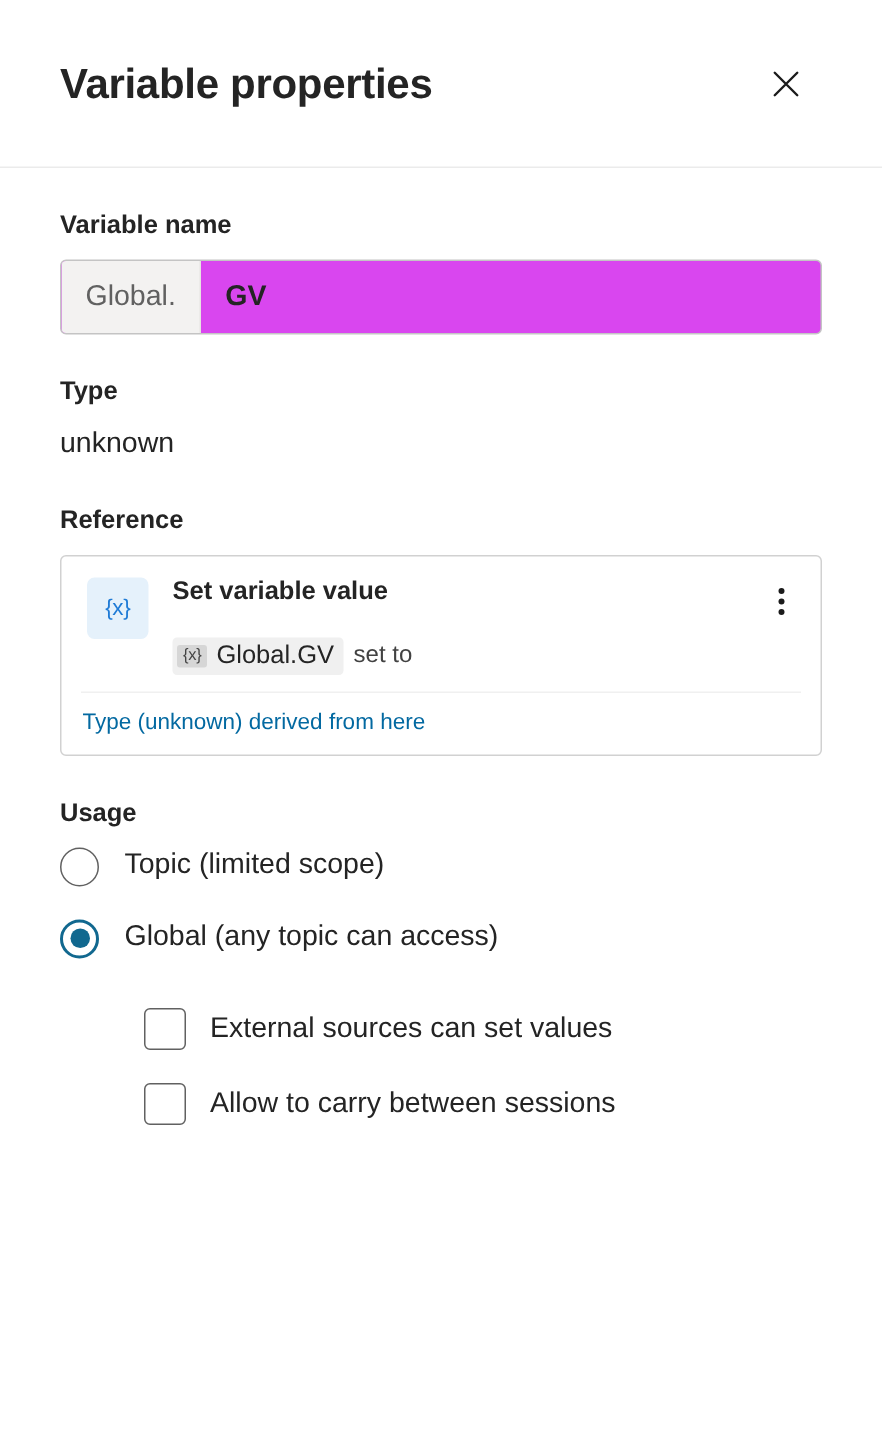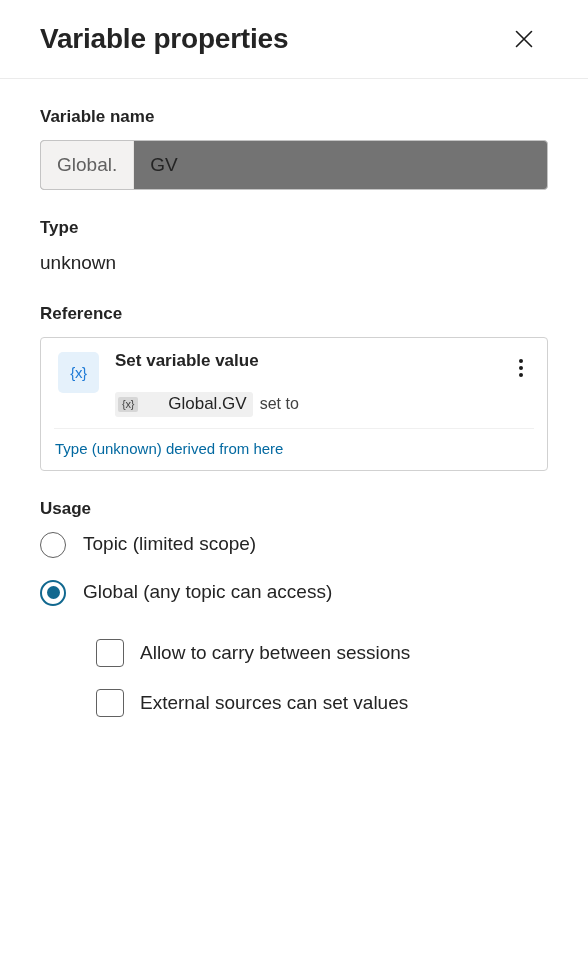--- a/index.html
+++ b/index.html
@@ -14,21 +14,21 @@
     background: #ffffff;
     font-family: "Liberation Sans", sans-serif;
     color: #242424;
     overflow: hidden;
     position: relative;
   }
 
   
   .panel-header {
     position: relative;
-    height: 79px;
+    height: 112px;
     border-bottom: 1px solid #ebebeb;
     display: flex;
     align-items: center;
     padding: 0 24px 0 40px;
   }
   .panel-title {
     font-size: 28px;
     font-weight: bold;
     letter-spacing: -0.2px;
     color: #242424;
@@ -65,21 +65,21 @@
   .section-label.first { }
 
   
   .name-field {
     display: flex;
     align-items: stretch;
     height: 50px;
     border: 1px solid #c4c4c4;
     border-radius: 4px;
     overflow: hidden;
-    background: #737373;
+    background: #d946ef;
   }
   .name-prefix {
     background: #f3f2f1;
     color: #616161;
     font-size: 19px;
     display: flex;
     align-items: center;
     padding: 0 16px;
     border-right: 1px solid #e6e4e2;
     white-space: nowrap;
@@ -87,20 +87,21 @@
   .name-input {
     flex: 1;
     border: none;
     outline: none;
     font-family: "Liberation Sans", sans-serif;
     font-size: 19px;
     color: #242424;
     padding: 0 16px;
     background: transparent;
     min-width: 0;
+    font-weight: bold;
   }
 
   
   .type-value {
     font-size: 19px;
     color: #242424;
     margin-bottom: 20px;
     line-height: 1.3;
   }
 
@@ -166,21 +167,20 @@
     font-size: 11px;
     border-radius: 2px;
     padding: 2px 4px;
     margin-right: 6px;
     letter-spacing: -0.2px;
     line-height: 1;
   }
   .var-chip-name {
     font-size: 17px;
     color: #242424;
-    margin-left: 24px;
   }
   .ref-suffix {
     font-size: 16px;
     color: #424242;
   }
   .kebab-btn {
     position: absolute;
     top: 14px;
     right: 12px;
     width: 28px;
@@ -342,22 +342,22 @@
       <span class="opt-label">Topic (limited scope)</span>
     </div>
 
     <div class="radio-row">
       <span class="radio-mark checked"></span>
       <span class="opt-label">Global (any topic can access)</span>
     </div>
 
     <div class="check-row">
       <span class="check-mark"></span>
-      <span class="opt-label">Allow to carry between sessions</span>
+      <span class="opt-label">External sources can set values</span>
     </div>
 
     <div class="check-row">
       <span class="check-mark"></span>
-      <span class="opt-label">External sources can set values</span>
+      <span class="opt-label">Allow to carry between sessions</span>
     </div>
 
   </div>
 </div>
 
 </body></html>

